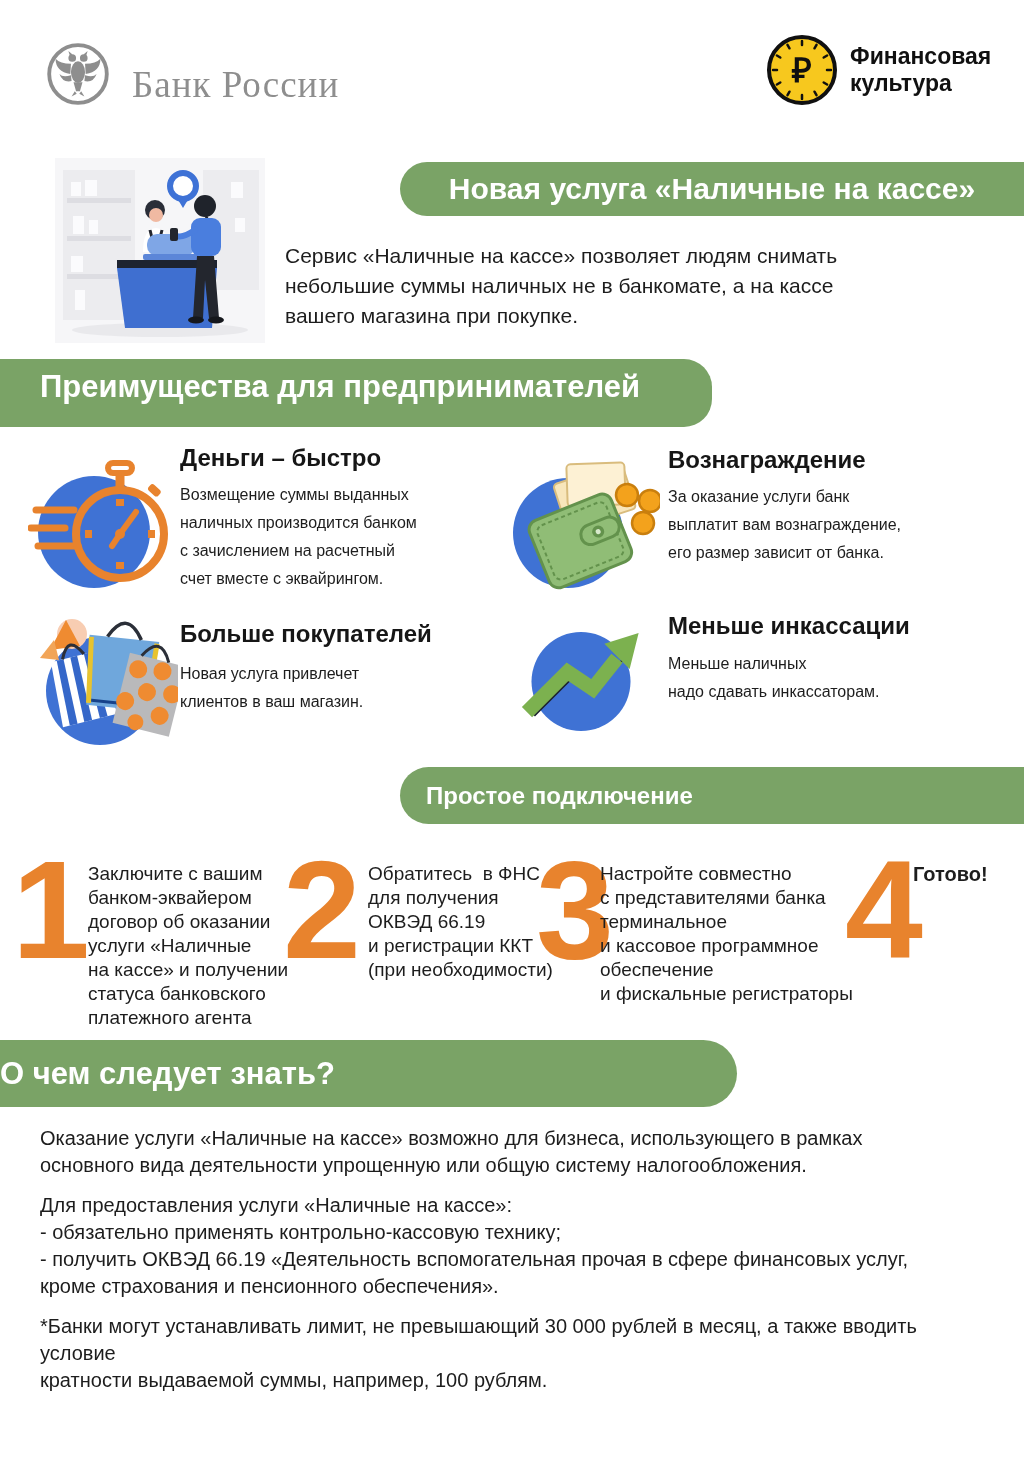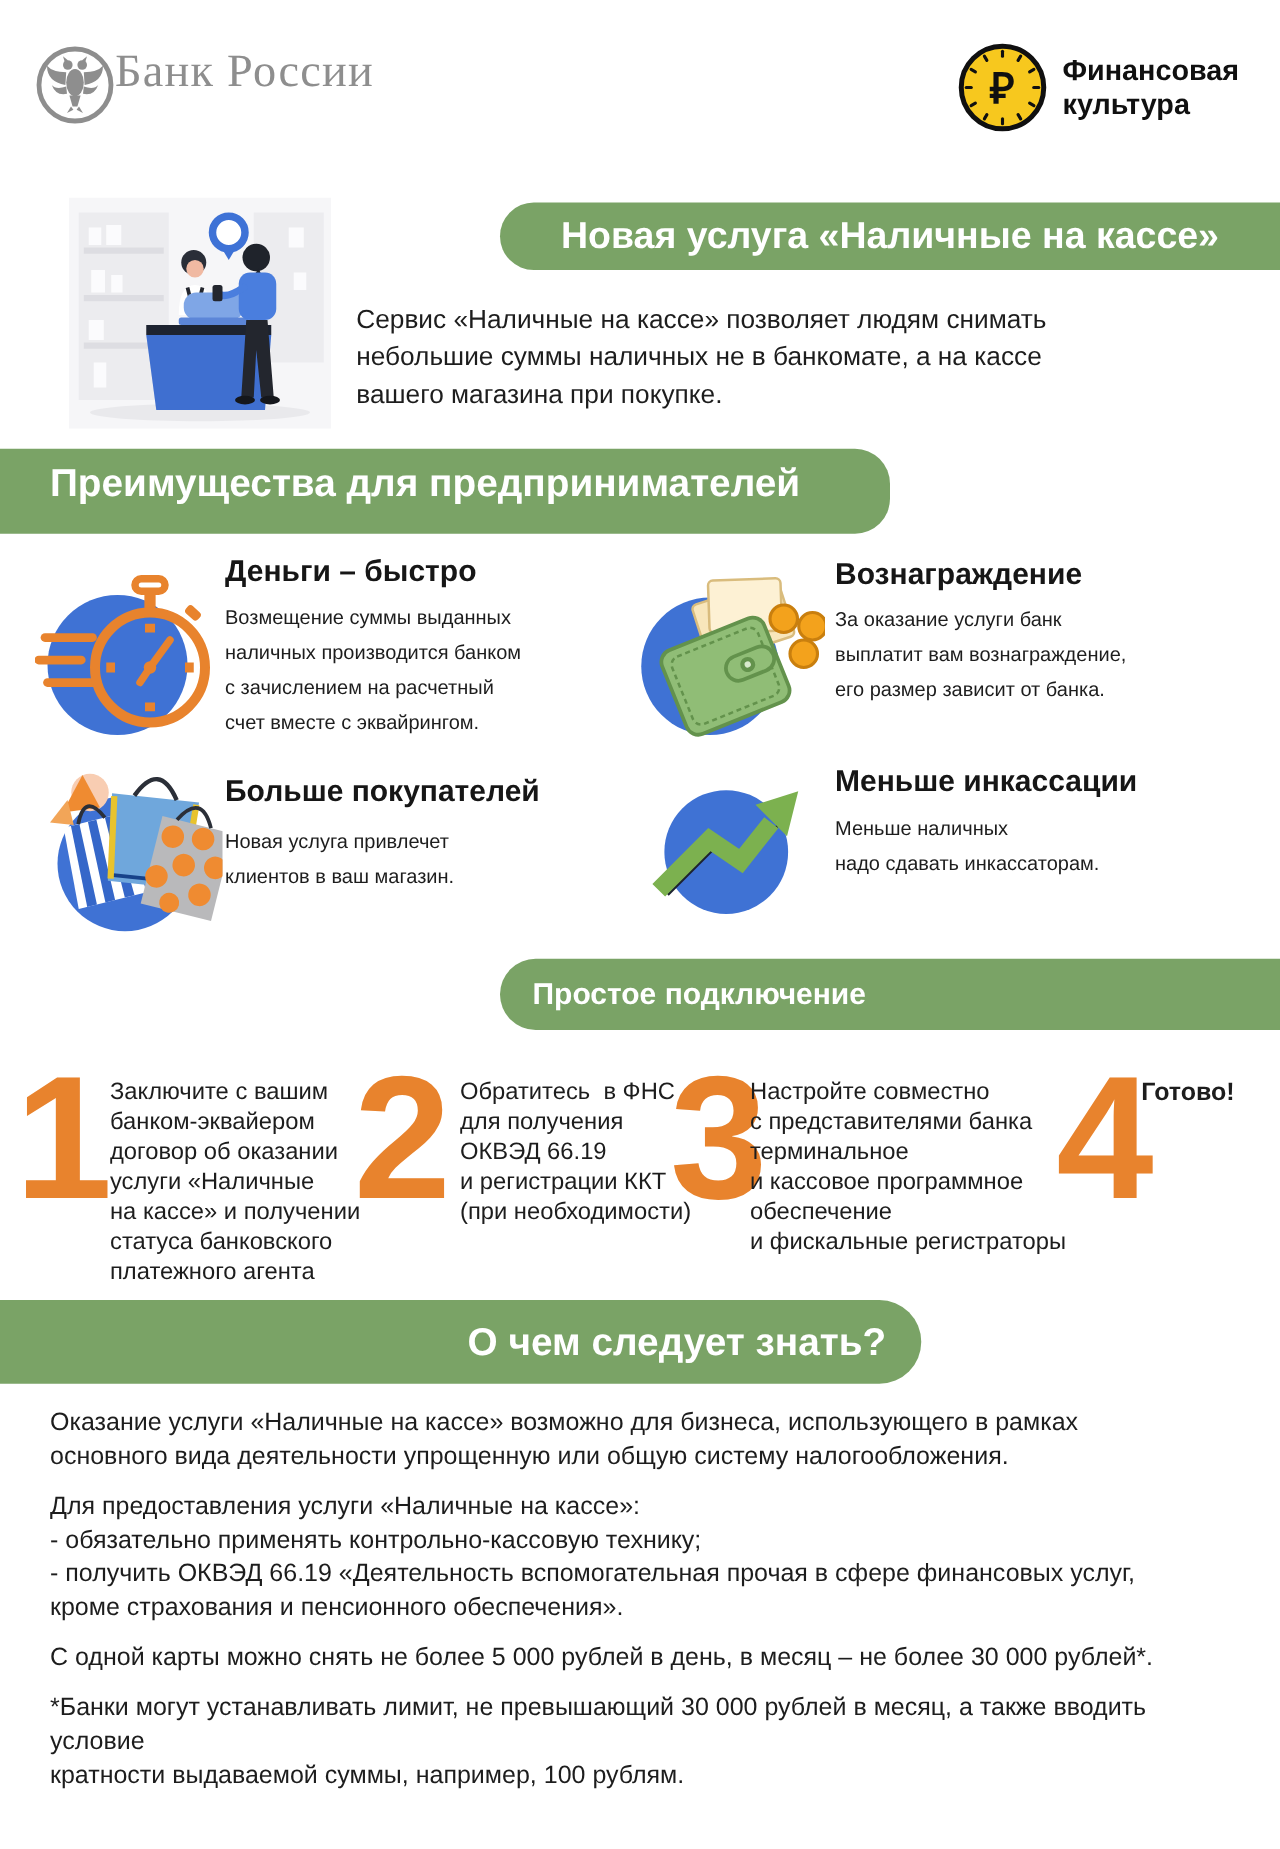--- a/index.html
+++ b/index.html
@@ -3,34 +3,34 @@
 <meta charset="utf-8">
 <style>
   html,body{margin:0;padding:0}
   body{
     width:1024px;height:1479px;position:relative;background:#ffffff;
     font-family:"Liberation Sans",sans-serif;color:#1d1d1d;overflow:hidden;
   }
   .abs{position:absolute}
   .pre{white-space:pre-wrap}
   
-  .bank-logo-wrap{left:28px;top:36px;width:400px;height:70px;display:flex;align-items:flex-start;}
+  .bank-logo-wrap{left:46px;top:36px;width:400px;height:70px;display:flex;align-items:flex-end;gap:22px}
   .bank-name{font-family:"Liberation Serif",serif;font-size:37px;color:#8e8e8e;letter-spacing:1px}
   .fincult-wrap{left:766px;top:33px;width:250px;height:74px;display:flex;align-items:center;gap:12px}
   .fincult-text{font-size:23px;font-weight:bold;line-height:27px;color:#101010}
   
   .banner{background:#7aa366;color:#ffffff;font-weight:bold;overflow:hidden}
   .banner-hero{left:400px;top:162px;width:624px;height:54px;border-radius:27px 0 0 27px;
     font-size:30px;line-height:54px;text-align:center}
   .banner-benefits{left:0;top:359px;width:712px;height:68px;border-radius:0 28px 28px 0;
     font-size:31px;line-height:55px;padding-left:40px;box-sizing:border-box}
   .banner-connect{left:400px;top:767px;width:624px;height:57px;border-radius:29px 0 0 29px;
     font-size:24px;line-height:57px;padding-left:26px;box-sizing:border-box}
   .banner-info{left:0;top:1040px;width:737px;height:67px;border-radius:0 34px 34px 0;
-    font-size:31px;line-height:67px;text-align:right;padding-right:28px;box-sizing:border-box}
+    font-size:31px;line-height:67px;padding-right:28px;box-sizing:border-box}
   
   .hero-illustration{left:55px;top:158px;width:210px;height:185px}
   .hero-desc{left:285px;top:241px;width:680px;font-size:21px;line-height:30px}
   
   .benefit-title{font-size:24px;font-weight:bold;color:#161616}
   .benefit-text{font-size:16px;line-height:28px}
   .icon-box{width:150px;height:150px}
   
   .step-num{font-size:140px;line-height:104px;font-weight:bold;color:#e8832d}
   .step-text{font-size:19px;line-height:24px}
@@ -261,16 +261,15 @@
 
 <div class="abs banner banner-info">О чем следует знать?</div>
 
 <div class="abs info-block">
   <p class="pre">Оказание услуги «Наличные на кассе» возможно для бизнеса, использующего в рамках
 основного вида деятельности упрощенную или общую систему налогообложения.</p>
   <p class="pre">Для предоставления услуги «Наличные на кассе»:
 - обязательно применять контрольно-кассовую технику;
 - получить ОКВЭД 66.19 «Деятельность вспомогательная прочая в сфере финансовых услуг,
 кроме страхования и пенсионного обеспечения».</p>
-  <p class="pre">С одной карты можно снять не более 5 000 рублей в день, в месяц – не более 30 000 рублей*.</p>
   <p class="pre">*Банки могут устанавливать лимит, не превышающий 30 000 рублей в месяц, а также вводить условие
 кратности выдаваемой суммы, например, 100 рублям.</p>
 </div>
 
 </body></html>

